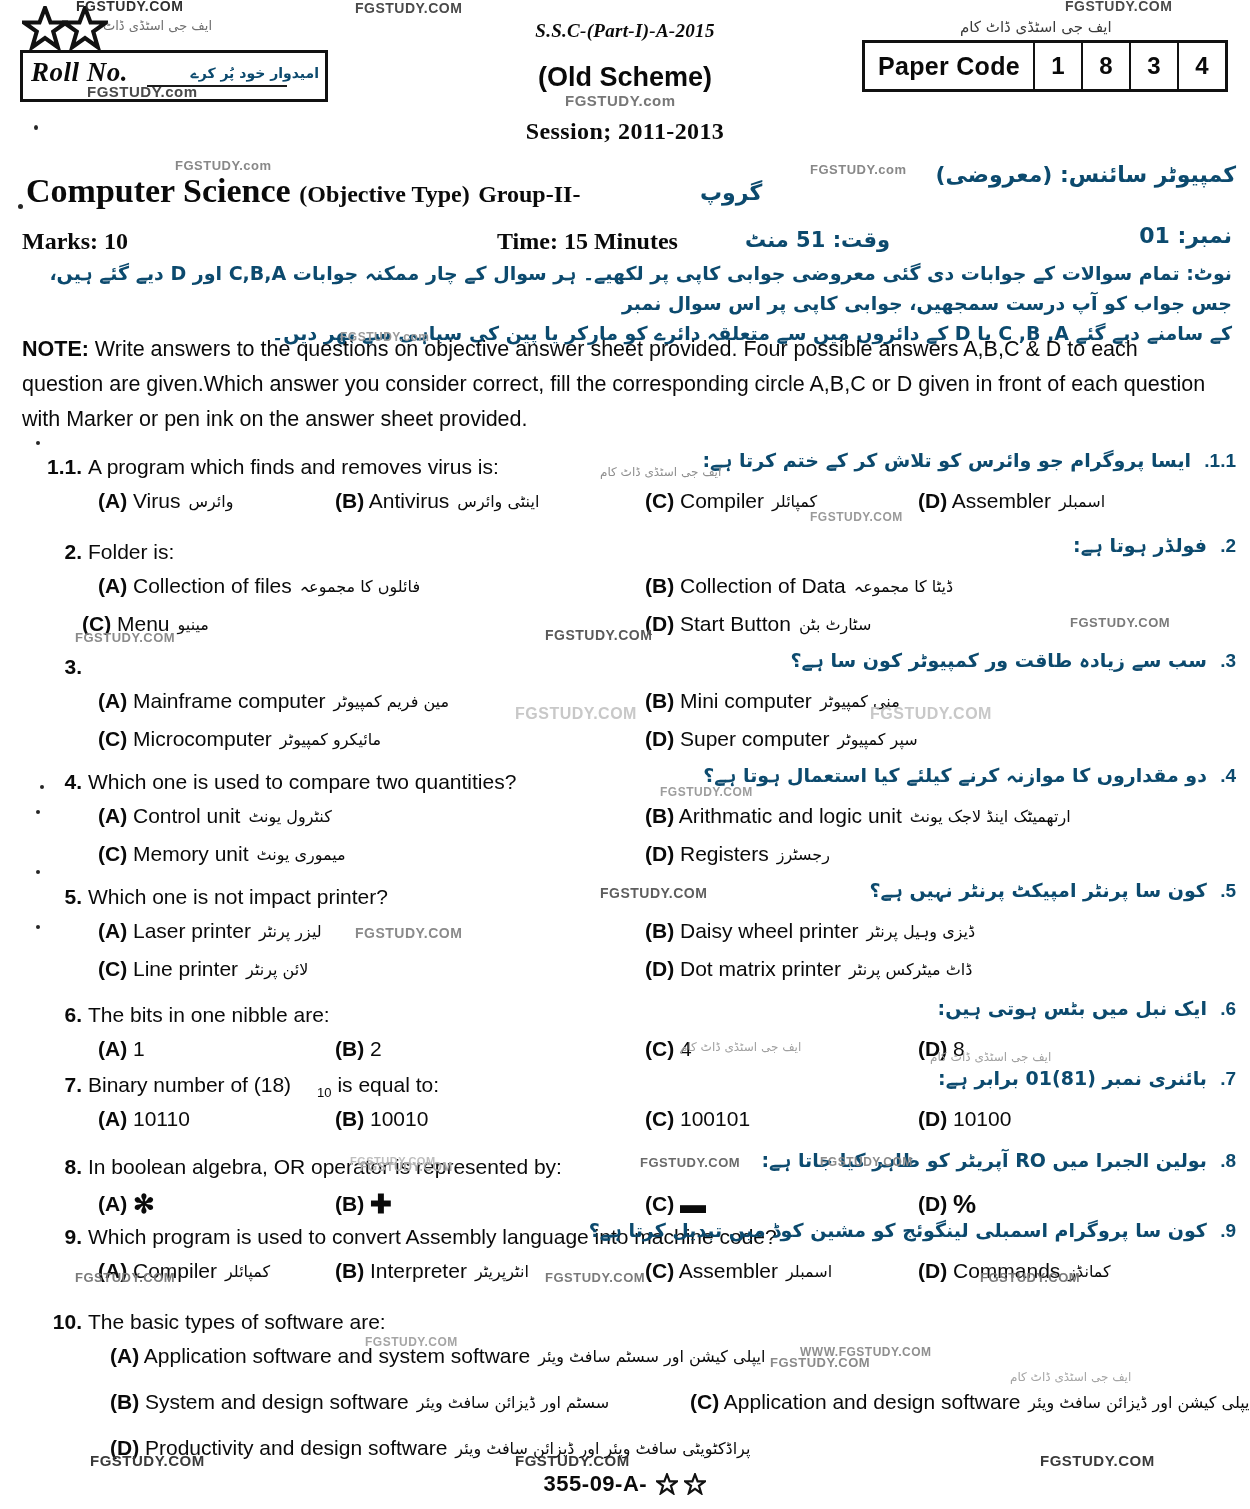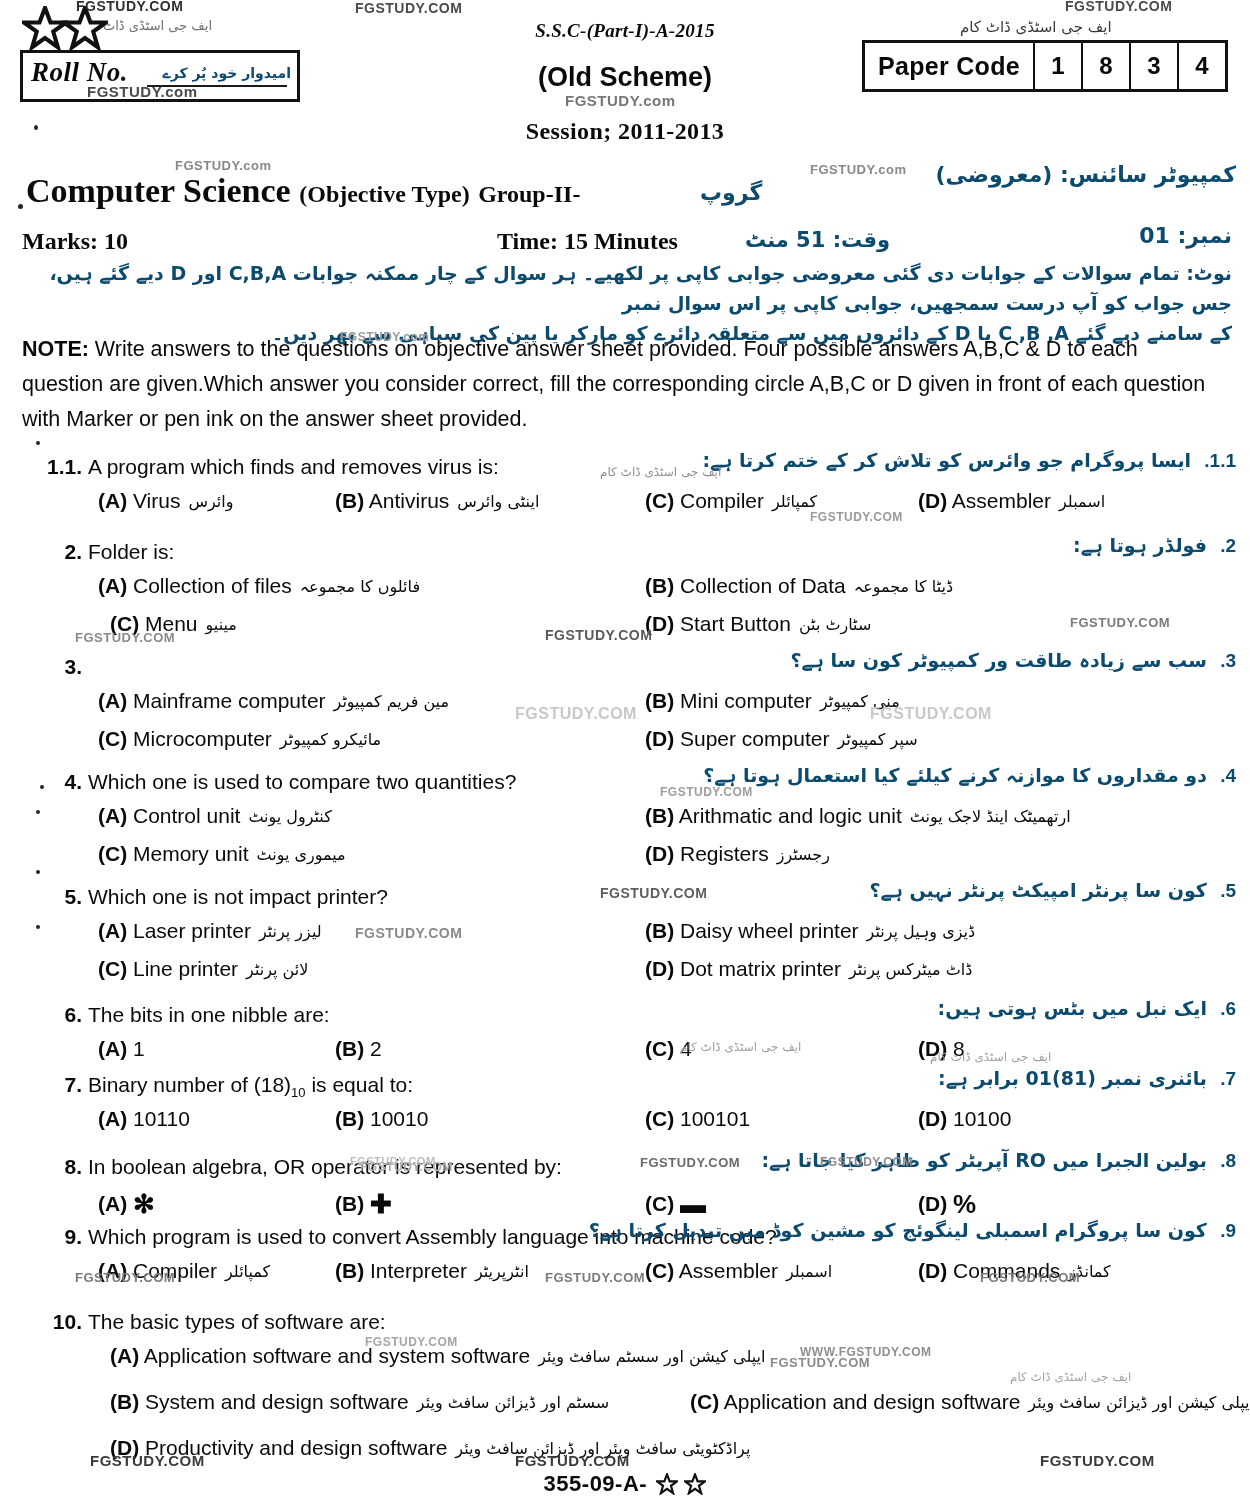--- a/index.html
+++ b/index.html
@@ -52,21 +52,21 @@
   .star {
     position: absolute;
     width: 0; height: 0;
     display: inline-block;
   }
   .star svg { display:block; }
 
   
   #roll-box {
     left: 20px; top: 50px;
-    width: 280px; height: 52px;
+    width: 308px; height: 52px;
     border: 3px solid #111;
     box-sizing: border-box;
   }
   #roll-label {
     position: absolute;
     left: 8px; top: 4px;
     font-family: "Liberation Serif", serif;
     font-style: italic;
     font-weight: 700;
     font-size: 27px;
@@ -232,21 +232,21 @@
   
   #footer-code {
     left: 0; right: 0; bottom: 8px;
     text-align: center;
     font-weight: 700;
     font-size: 22px;
     letter-spacing: .5px;
   }
   #footer-code .stars { display:inline-block; vertical-align:-4px; margin-left:2px; }
 
-  sub { font-size: .62em; }
+  sub { font-size: .62em; margin-left: 26px; }
 </style>
 </head>
 <body>
 
 <span class="star" style="left:22px;top:6px;">
   <svg width="46" height="44" viewBox="0 0 50 48">
       <polygon points="25,2 31,18 48,18 34,28 39,45 25,35 11,45 16,28 2,18 19,18" fill="none" stroke="#111" stroke-width="4.5" stroke-linejoin="miter"></polygon>
     </svg>
 </span>
 <span class="star" style="left:62px;top:6px;">
@@ -334,21 +334,21 @@
       <div class="q-head">
         <span class="q-num">2.</span>
         <span class="q-text">Folder is:</span>
         <span class="q-urdu urdu"><span class="unum">2.</span>&nbsp;&nbsp;فولڈر ہوتا ہے:</span>
       </div>
       <div class="opt-row">
         <span class="opt" style="left: 98px;"><span class="lt">(A)</span> Collection of files<span class="ur">فائلوں کا مجموعہ</span></span>
         <span class="opt" style="left: 645px;"><span class="lt">(B)</span> Collection of Data<span class="ur">ڈیٹا کا مجموعہ</span></span>
       </div>
       <div class="opt-row">
-        <span class="opt" style="left: 110px;"><span class="lt">(C)</span> Menu<span class="ur">مینیو</span></span>
+        <span class="opt" style="left: 82px;"><span class="lt">(C)</span> Menu<span class="ur">مینیو</span></span>
         <span class="opt" style="left: 645px;"><span class="lt">(D)</span> Start Button<span class="ur">سٹارٹ بٹن</span></span>
       </div>
     </div>
     <div class="q" style="position: absolute; left: 0px; right: 0px; top: 200px;">
       <div class="q-head">
         <span class="q-num">3.</span>
         <span class="q-urdu urdu"><span class="unum">3.</span>&nbsp;&nbsp;سب سے زیادہ طاقت ور کمپیوٹر کون سا ہے؟</span>
       </div>
       <div class="opt-row">
         <span class="opt" style="left: 98px;"><span class="lt">(A)</span> Mainframe computer<span class="ur">مین فریم کمپیوٹر</span></span>

